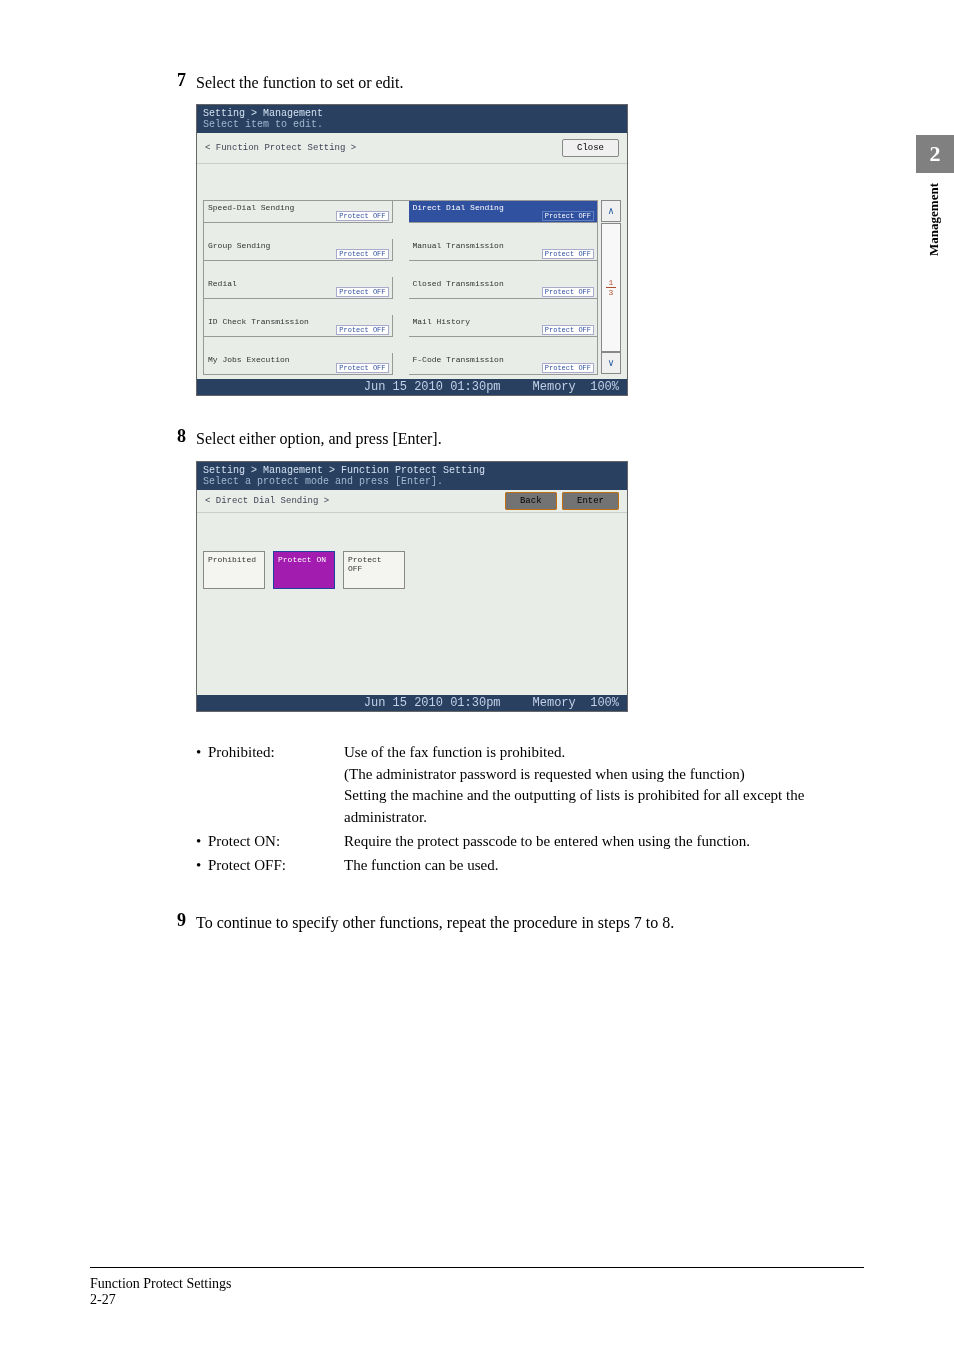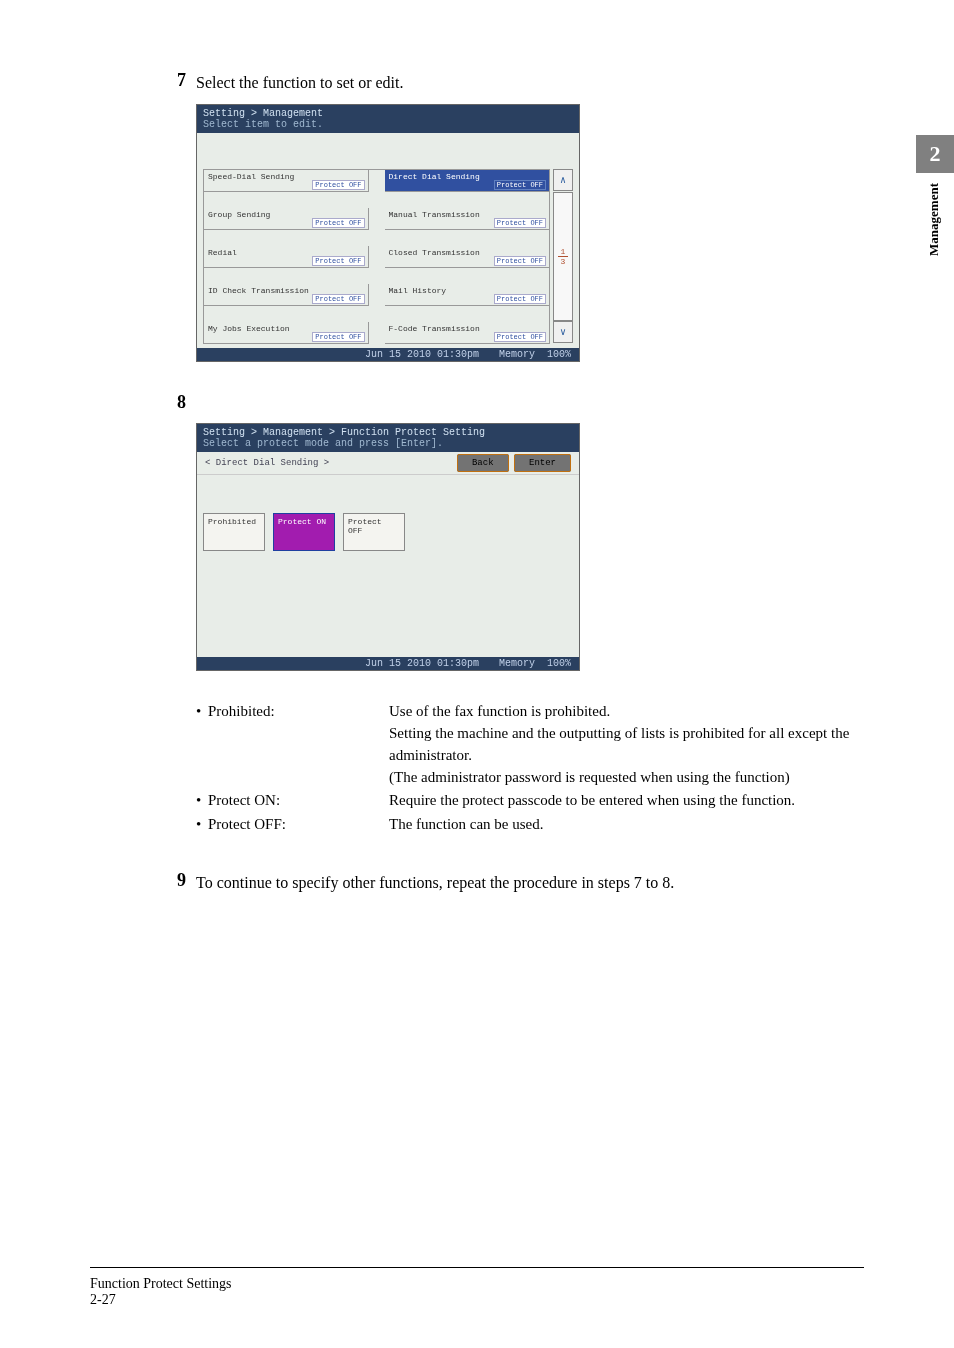--- a/index.html
+++ b/index.html
@@ -4,51 +4,51 @@
   <style>
     * { box-sizing: border-box; margin: 0; padding: 0; }
     body { width: 954px; height: 1348px; font-family: Georgia, 'Times New Roman', serif; font-size: 15px; color: #000; background: #fff; position: relative; }
     .page { padding: 70px 90px 50px 160px; position: relative; height: 100%; }
     .side-tab { position: absolute; right: 0; top: 135px; }
     .tab-box { background: #808080; color: #fff; width: 38px; height: 38px; display: flex; align-items: center; justify-content: center; font-size: 22px; font-weight: bold; font-family: Georgia, serif; margin-bottom: 4px; }
     .tab-label { writing-mode: vertical-rl; transform: rotate(180deg); font-weight: bold; font-size: 13px; padding: 6px 10px 6px 0; }
     .step { display: flex; align-items: flex-start; margin-bottom: 10px; }
     .step-num { font-weight: bold; font-size: 18px; width: 26px; text-align: right; margin-right: 10px; font-family: Georgia, serif; }
     .step-text { font-size: 16px; line-height: 1.4; padding-top: 2px; }
-    .screenshot { margin: 8px 0 30px 36px; border: 1px solid #666; width: 384px; font-family: 'Courier New', monospace; font-size: 9px; }
+    .screenshot { margin: 8px 0 30px 36px; border: 1px solid #666; width: 432px; font-family: 'Courier New', monospace; font-size: 9px; }
     .ss-header { background: #2a4060; color: #d0e0f0; padding: 3px 6px; }
     .ss-header-title { font-size: 10px; }
     .ss-header-sub { font-size: 10px; color: #a0b8d0; }
     .ss-toprow { background: #e8ede8; padding: 6px 8px; display: flex; justify-content: space-between; align-items: center; border-bottom: 1px solid #ccc; }
     .ss-label { color: #445; font-size: 9px; }
     .ss-btn { border: 1px solid #888; background: #f0f0f0; padding: 3px 14px; font-size: 9px; border-radius: 2px; }
     .ss-btn-orange { background: #737373; border: 1px solid #c07010; color: #000; }
     .ss-spacer { background: #e8ede8; height: 32px; }
     .ss-body { background: #e8ede8; padding: 4px 6px 4px 6px; }
     .ss-grid { display: flex; }
     .ss-grid-main { flex: 1; display: grid; grid-template-columns: 1fr 1fr; gap: 16px; border: 1px solid #999; border-bottom: none; }
     .ss-cell { border-bottom: 1px solid #999; border-right: 1px solid #999; padding: 2px 4px 1px 4px; height: 22px; position: relative; font-size: 8px; color: #333; }
     .ss-cell:nth-child(2n) { border-right: none; }
     .ss-cell-hl { background: #3050a0; color: #fff; }
     .ss-cell-sub { position: absolute; right: 3px; bottom: 1px; font-size: 7px; color: #3050a0; border: 1px solid #aac; padding: 0 2px; background: #fff; }
     .ss-cell-hl .ss-cell-sub { color: #fff; background: #3050a0; border-color: #6080c0; }
     .ss-scroll { width: 20px; margin-left: 3px; display: flex; flex-direction: column; }
     .ss-scroll-btn { border: 1px solid #888; background: #f0f0f0; height: 22px; display: flex; align-items: center; justify-content: center; font-size: 10px; color: #3060a0; margin-bottom: 1px; }
     .ss-scroll-page { border: 1px solid #888; background: #f8f8f8; flex: 1; display: flex; flex-direction: column; align-items: center; justify-content: center; font-size: 8px; color: #b05030; }
     .ss-scroll-page2 { height: 44px; }
-    .ss-footer { background: #2a4060; color: #c0d0e8; font-size: 10px; padding: 1px 8px; display: flex; justify-content: flex-end; gap: 20px; }
+    .ss-footer { background: #2a4060; color: #c0d0e8; font-size: 12px; padding: 1px 8px; display: flex; justify-content: flex-end; gap: 32px; }
     .ss2-options { background: #e8ede8; padding: 6px; display: flex; gap: 8px; }
     .ss2-opt { border: 1px solid #888; background: #f4f4f0; padding: 3px 4px; width: 62px; height: 38px; font-size: 8px; color: #333; }
     .ss2-opt-hl { background: #a21caf; color: #fff; border-color: #2040a0; }
     .ss2-fill { background: #e8ede8; height: 100px; }
     .defs { margin: 6px 0 34px 36px; font-size: 15px; line-height: 1.45; }
     .def-row { display: flex; margin-bottom: 2px; }
     .def-bullet { width: 12px; }
     .def-term { width: 136px; }
-    .def-desc { flex: 1; margin-left: 45px; }
+    .def-desc { flex: 1; }
     .footer { position: absolute; bottom: 40px; left: 90px; right: 90px; border-top: 1px solid #000; padding-top: 8px; display: flex; justify-content: flex-end; font-size: 14px; flex-direction: column; }
     .footer-title { margin-right: 18px; }
   </style>
 </head>
 <body>
 
 <div class="page">
   <div class="side-tab">
     <div class="tab-box">
         <span>2</span>
@@ -58,20 +58,24 @@
 
   <div class="step">
     <div class="step-num">7</div>
     <div class="step-text">Select the function to set or edit.</div>
   </div>
 
   <div class="screenshot">
     <div class="ss-header">
       <div class="ss-header-title">Setting &gt; Management</div>
       <div class="ss-header-sub">Select item to edit.</div>
+    </div>
+    <div class="ss-toprow">
+      <span class="ss-label">&lt; Function Protect Setting &gt;</span>
+      <span class="ss-btn">Close</span>
     </div>
     <div class="ss-spacer"></div>
     <div class="ss-body">
       <div class="ss-grid">
         <div class="ss-grid-main">
           <div class="ss-cell"><span>Speed-Dial Sending</span><span class="ss-cell-sub">Protect OFF</span></div>
           <div class="ss-cell ss-cell-hl"><span>Direct Dial Sending</span><span class="ss-cell-sub">Protect OFF</span></div>
           <div class="ss-cell"><span>Group Sending</span><span class="ss-cell-sub">Protect OFF</span></div>
           <div class="ss-cell"><span>Manual Transmission</span><span class="ss-cell-sub">Protect OFF</span></div>
           <div class="ss-cell"><span>Redial</span><span class="ss-cell-sub">Protect OFF</span></div>
@@ -93,20 +97,21 @@
       </div>
     </div>
     <div class="ss-footer">
       <span>Jun 15 2010 01:30pm</span>
       <span><span>Memory</span>&nbsp;&nbsp;<span>100%</span></span>
     </div>
   </div>
 
   <div class="step">
     <div class="step-num">8</div>
+    <div class="step-text">Select either option, and press [Enter].</div>
   </div>
 
   <div class="screenshot">
     <div class="ss-header">
       <div class="ss-header-title">Setting &gt; Management &gt; Function Protect Setting</div>
       <div class="ss-header-sub">Select a protect mode and press [Enter].</div>
     </div>
     <div class="ss-toprow">
       <span class="ss-label">&lt; Direct Dial Sending &gt;</span>
       <span>
@@ -126,22 +131,22 @@
       <span><span>Memory</span>&nbsp;&nbsp;<span>100%</span></span>
     </div>
   </div>
 
   <div class="defs">
     <div class="def-row">
       <div class="def-bullet">•</div>
       <div class="def-term">Prohibited:</div>
       <div class="def-desc">
         <div>Use of the fax function is prohibited.</div>
+        <div>(The administrator password is requested when using the function)</div>
         <div>Setting the machine and the outputting of lists is prohibited for all except the administrator.</div>
-        <div>(The administrator password is requested when using the function)</div>
       </div>
     </div>
     <div class="def-row">
       <div class="def-bullet">•</div>
       <div class="def-term">Protect ON:</div>
       <div class="def-desc">Require the protect passcode to be entered when using the function.</div>
     </div>
     <div class="def-row">
       <div class="def-bullet">•</div>
       <div class="def-term">Protect OFF:</div>

